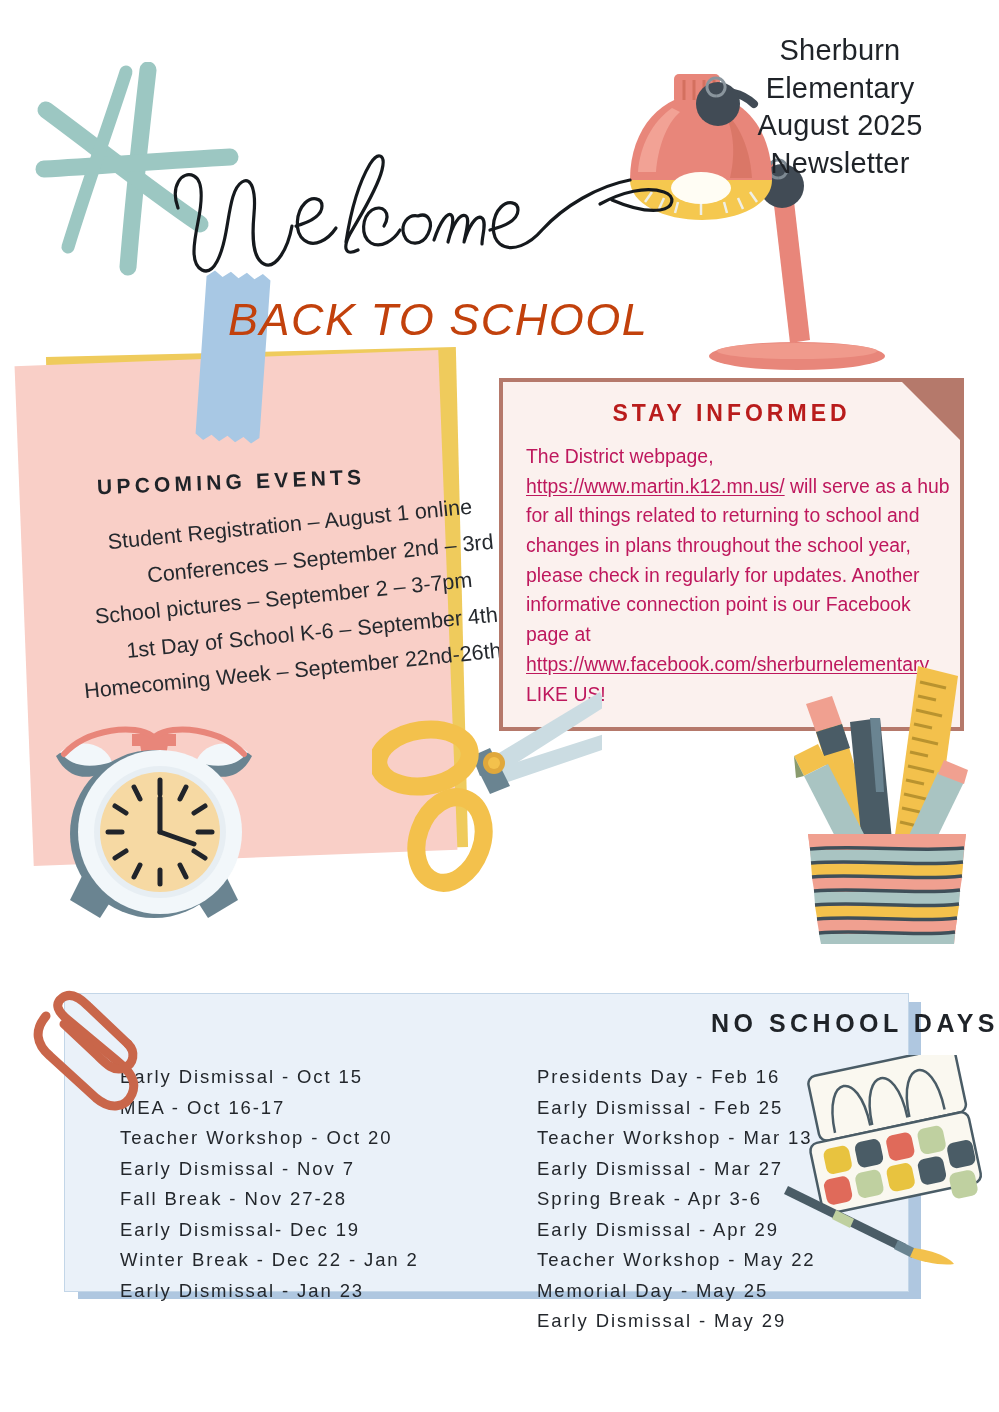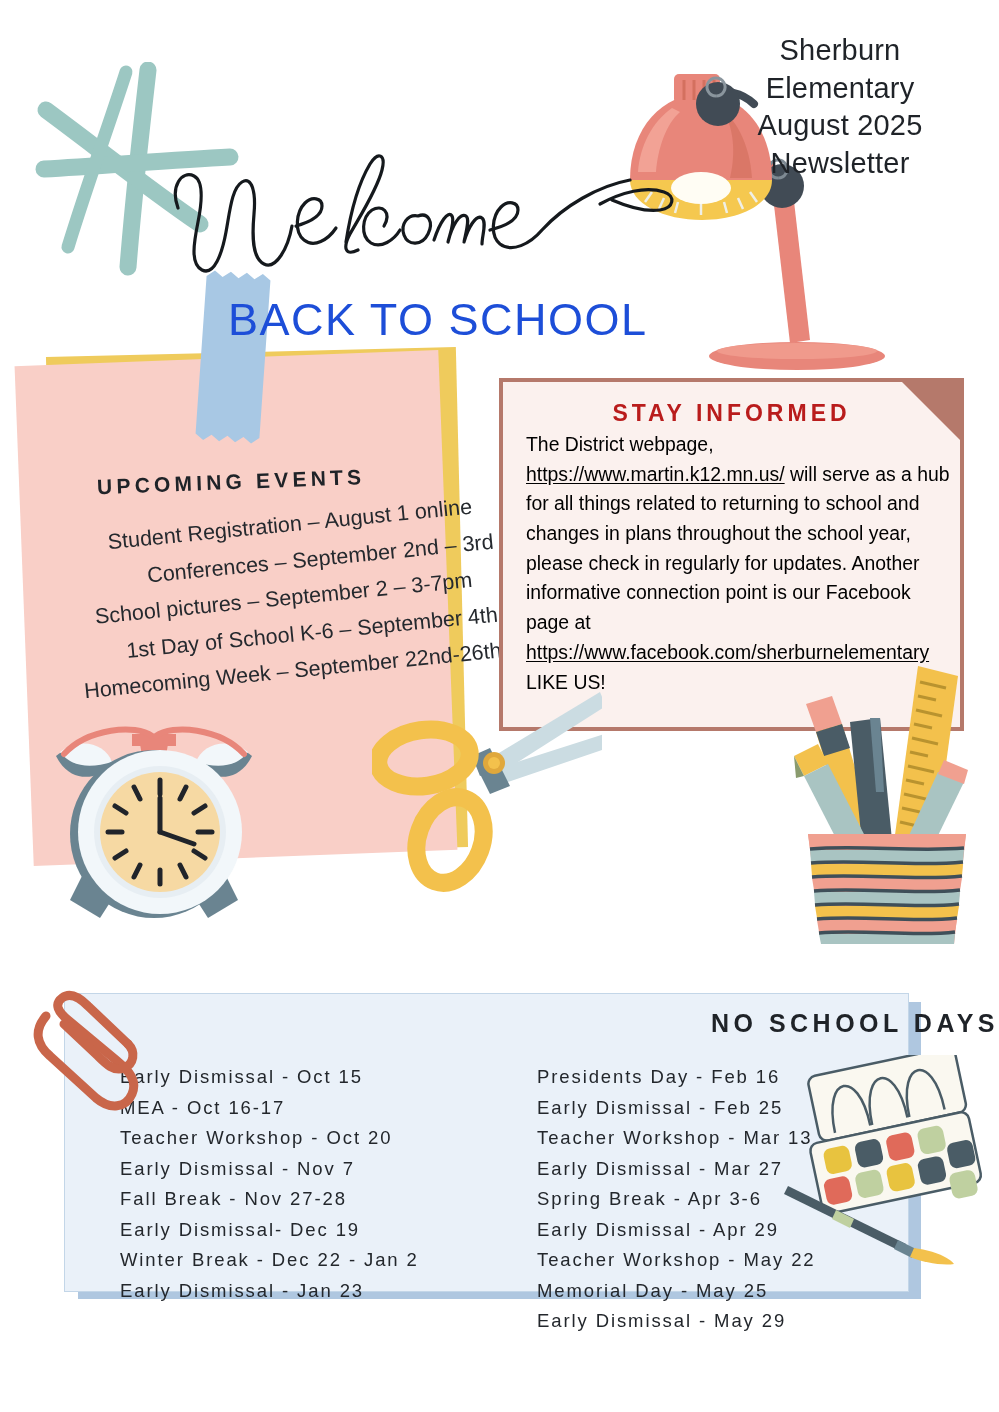--- a/index.html
+++ b/index.html
@@ -23,21 +23,21 @@
   .masthead div{white-space:nowrap;}
 
   
   .star{position:absolute; left:30px; top:62px; width:210px; height:215px; z-index:5;}
   
   .tape{position:absolute; left:197px; top:268px; width:72px; height:178px; z-index:10;
         transform:rotate(4deg);}
   .b2s{
     position:absolute; left:228px; top:294px; z-index:25;
     font-size:45px; font-weight:300; letter-spacing:1.5px;
-    color:#1d4ed8; white-space:nowrap;
+    color:#c2410c; white-space:nowrap;font-style:italic;
   }
 
   
   .ue-yellow{
     position:absolute; left:52px; top:352px; width:410px; height:500px;
     background:#EFCB5C; z-index:6; transform:rotate(-1.4deg);
   }
   .ue-pink{
     position:absolute; left:24px; top:358px; width:424px; height:500px;
     background:#F9CFC7; z-index:7; transform:rotate(-2.2deg);
@@ -73,22 +73,22 @@
   .si-body{
     position:absolute; left:4px; top:4px; right:4px; bottom:4px;
     background:#FBF1EE;
     clip-path:polygon(0 0, calc(100% - 58px) 0, 100% 58px, 100% 100%, 0 100%);
   }
   .si-title{
     position:absolute; left:0; right:0; top:22px; text-align:center;
     font-size:23px; font-weight:700; letter-spacing:4px; color:#b91c1c;
   }
   .si-text{
-    position:absolute; left:27px; top:52px; right:12px;
-    font-size:19.4px; line-height:1.53; color:#000000;
+    position:absolute; left:27px; top:64px; right:12px;
+    font-size:19.4px; line-height:1.53; color:#be185d;
   }
   .si-text .u{text-decoration:underline; text-underline-offset:2px;}
 
   
   .ns-shadow{
     position:absolute; left:78px; top:1002px; width:843px; height:297px;
     background:#AFC7E0; z-index:5;
   }
   .ns-box{
     position:absolute; left:64px; top:993px; width:843px; height:297px;

